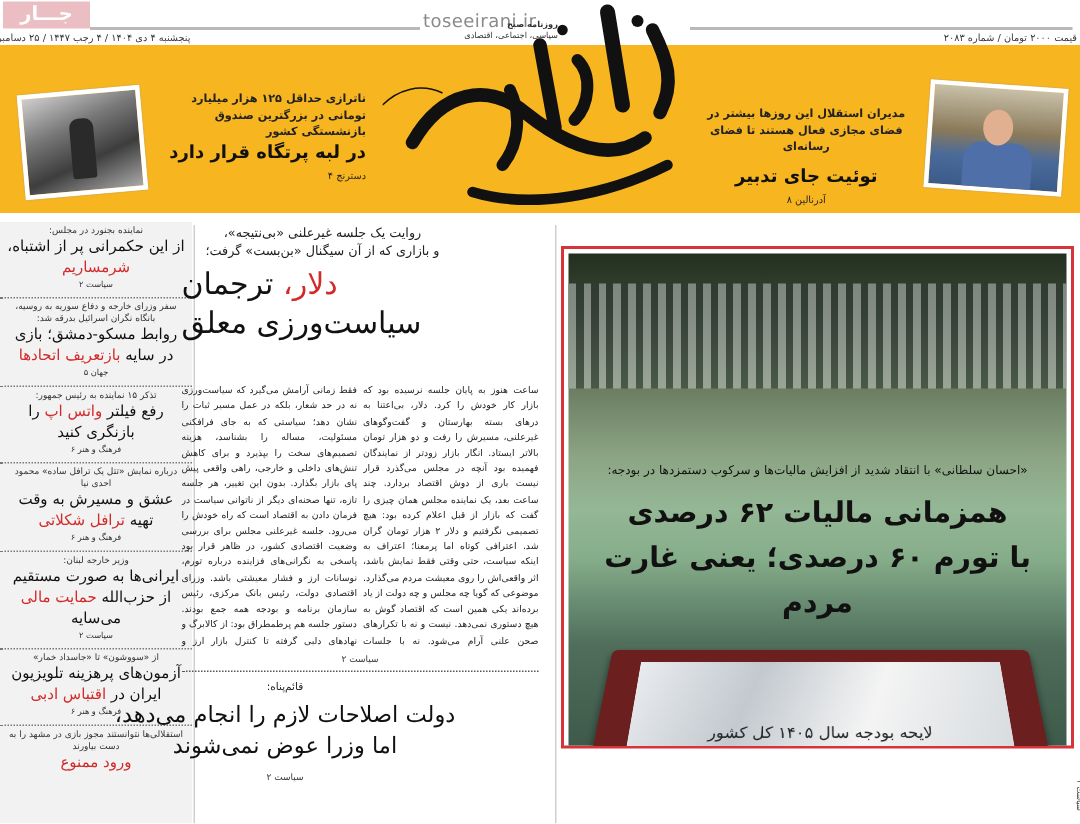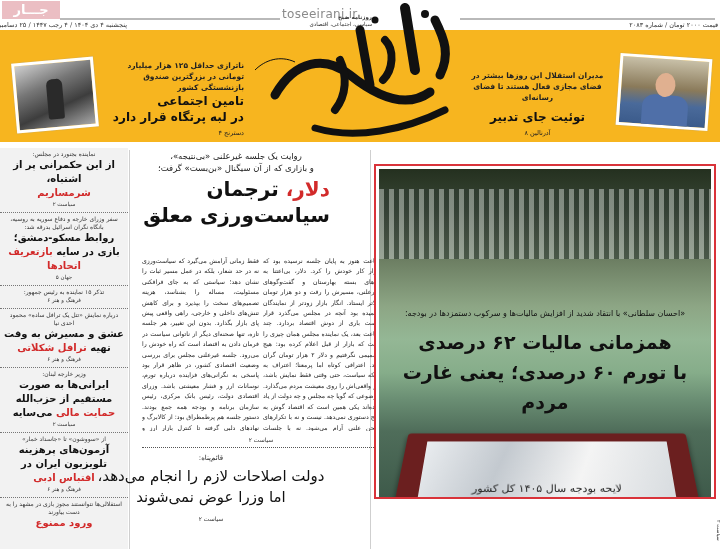--- a/index.html
+++ b/index.html
@@ -35,30 +35,30 @@
   .thumb-left .figure { position: absolute; left: 30px; top: 16px; width: 16px; height: 40px; background: #2a2a2a; border-radius: 6px 6px 2px 2px; }
   .thumb-right { left: 618px; top: 56px; width: 92px; height: 72px; transform: rotate(4deg);
     background: linear-gradient(180deg, #c8c0a8 0%, #8a7a5a 45%, #4a6a9a 70%, #3b5b8b 100%); }
   .thumb-right .face { position: absolute; left: 34px; top: 14px; width: 20px; height: 24px; background: #e0b090; border-radius: 50%; }
   .thumb-right .body { position: absolute; left: 22px; top: 36px; width: 46px; height: 30px; background: #4f6fa8; border-radius: 12px 12px 0 0; }
 
   
   .sidebar { position: absolute; left: 0; top: 148px; width: 128px; height: 401px; background: #f2f2f2; }
   .brief { text-align: center; padding: 2px 4px 3px; border-bottom: 1px dotted #777; }
   .brief .kicker { font-size: 6px; color: #333; line-height: 8px; }
-  .brief .title { font-size: 10px; font-weight: bold; line-height: 14px; color: #111; }
+  .brief .title { font-size: 10px; font-weight: normal; line-height: 14px; color: #111; }
   .brief .hl { color: #d22a2a; }
   .brief .page { font-size: 5.5px; color: #333; line-height: 9px; }
 
   .vrule { position: absolute; top: 150px; width: 1px; background: #cfcfcf; }
 
   
-  .middle { position: absolute; left: 142px; top: 148px; width: 188px; height: 401px; }
+  .middle { position: absolute; left: 121px; top: 148px; width: 188px; height: 401px; }
   .mid-kicker { text-align: center; font-size: 8.5px; color: #222; line-height: 12px; margin-top: 2px; }
-  .mid-title { text-align: right; font-weight: bold; font-size: 20px; line-height: 26px; margin-top: 2px; color: #111; }
+  .mid-title { text-align: left; font-weight: normal; font-size: 20px; line-height: 26px; margin-top: 2px; color: #111; }
   .mid-title .red { color: #d22a2a; }
   .mid-body { position: absolute; top: 108px; left: 0; width: 238px; height: 175px; display: flex; flex-direction: row; gap: 4px; }
   .mid-col { flex: 1; font-size: 6.2px; line-height: 10.4px; color: #222; text-align: justify; overflow: hidden; }
   .mid-col p { margin: 0; }
   .mid-page { position: absolute; top: 288px; left: 0; width: 238px; text-align: center; font-size: 6px; color: #333; }
   .dotted { position: absolute; left: 0; width: 238px; border-top: 1px dotted #555; }
   .mid-kicker2 { position: absolute; top: 306px; width: 238px; text-align: center; font-size: 7px; color: #222; }
   .mid-title2 { position: absolute; top: 318px; width: 238px; text-align: center; font-size: 15px; font-weight: normal; line-height: 21px; color: #111; }
   .mid-page2 { position: absolute; top: 367px; width: 238px; text-align: center; font-size: 6px; color: #333; }
 
@@ -110,21 +110,20 @@
       <circle cx="120" cy="20" r="3.5" fill="#111"></circle>
       <path d="M0 70 C 10 60, 25 55, 40 62" stroke="#111" stroke-width="1" fill="none"></path>
     </svg>
   </div>
 
   <div class="thumb thumb-left">
     <div class="figure"></div>
   </div>
   <div class="teaser teaser-left">
     <div class="kicker">ناترازی حداقل ۱۲۵ هزار میلیارد تومانی در بزرگترین صندوق بازنشستگی کشور</div>
-    <div class="title">تامین اجتماعی</div>
     <div class="title">در لبه پرتگاه قرار دارد</div>
     <div class="page">دسترنج ۴</div>
   </div>
 
   <div class="thumb thumb-right">
     <div class="body"></div>
     <div class="face"></div>
   </div>
   <div class="teaser teaser-right">
     <div class="kicker">مدیران استقلال این روزها بیشتر در فضای مجازی فعال هستند تا فضای رسانه‌ای</div>
@@ -139,20 +138,21 @@
     <div class="title"><span>از این حکمرانی پر از اشتباه،</span><br><span class="hl">شرمساریم</span></div>
     <div class="page">سیاست ۲</div>
   </div>
   <div class="brief">
     <div class="kicker">سفر وزرای خارجه و دفاع سوریه به روسیه، بانگاه نگران اسرائیل بدرقه شد:</div>
     <div class="title"><span>روابط مسکو-دمشق؛ بازی در سایه</span> <span class="hl">بازتعریف اتحادها</span></div>
     <div class="page">جهان ۵</div>
   </div>
   <div class="brief">
     <div class="kicker">تذکر ۱۵ نماینده به رئیس جمهور:</div>
+    <div class="title"><span>رفع فیلتر</span> <span class="hl">واتس اپ</span> <span>را بازنگری کنید</span></div>
     <div class="page">فرهنگ و هنر ۶</div>
   </div>
   <div class="brief">
     <div class="kicker">درباره نمایش «تتل یک ترافل ساده» محمود احدی نیا</div>
     <div class="title"><span>عشق و مسیرش به وقت تهیه</span> <span class="hl">ترافل شکلاتی</span></div>
     <div class="page">فرهنگ و هنر ۶</div>
   </div>
   <div class="brief">
     <div class="kicker">وزیر خارجه لبنان:</div>
     <div class="title"><span>ایرانی‌ها به صورت مستقیم از حزب‌الله</span> <span class="hl">حمایت مالی</span> <span>می‌سایه</span></div>

